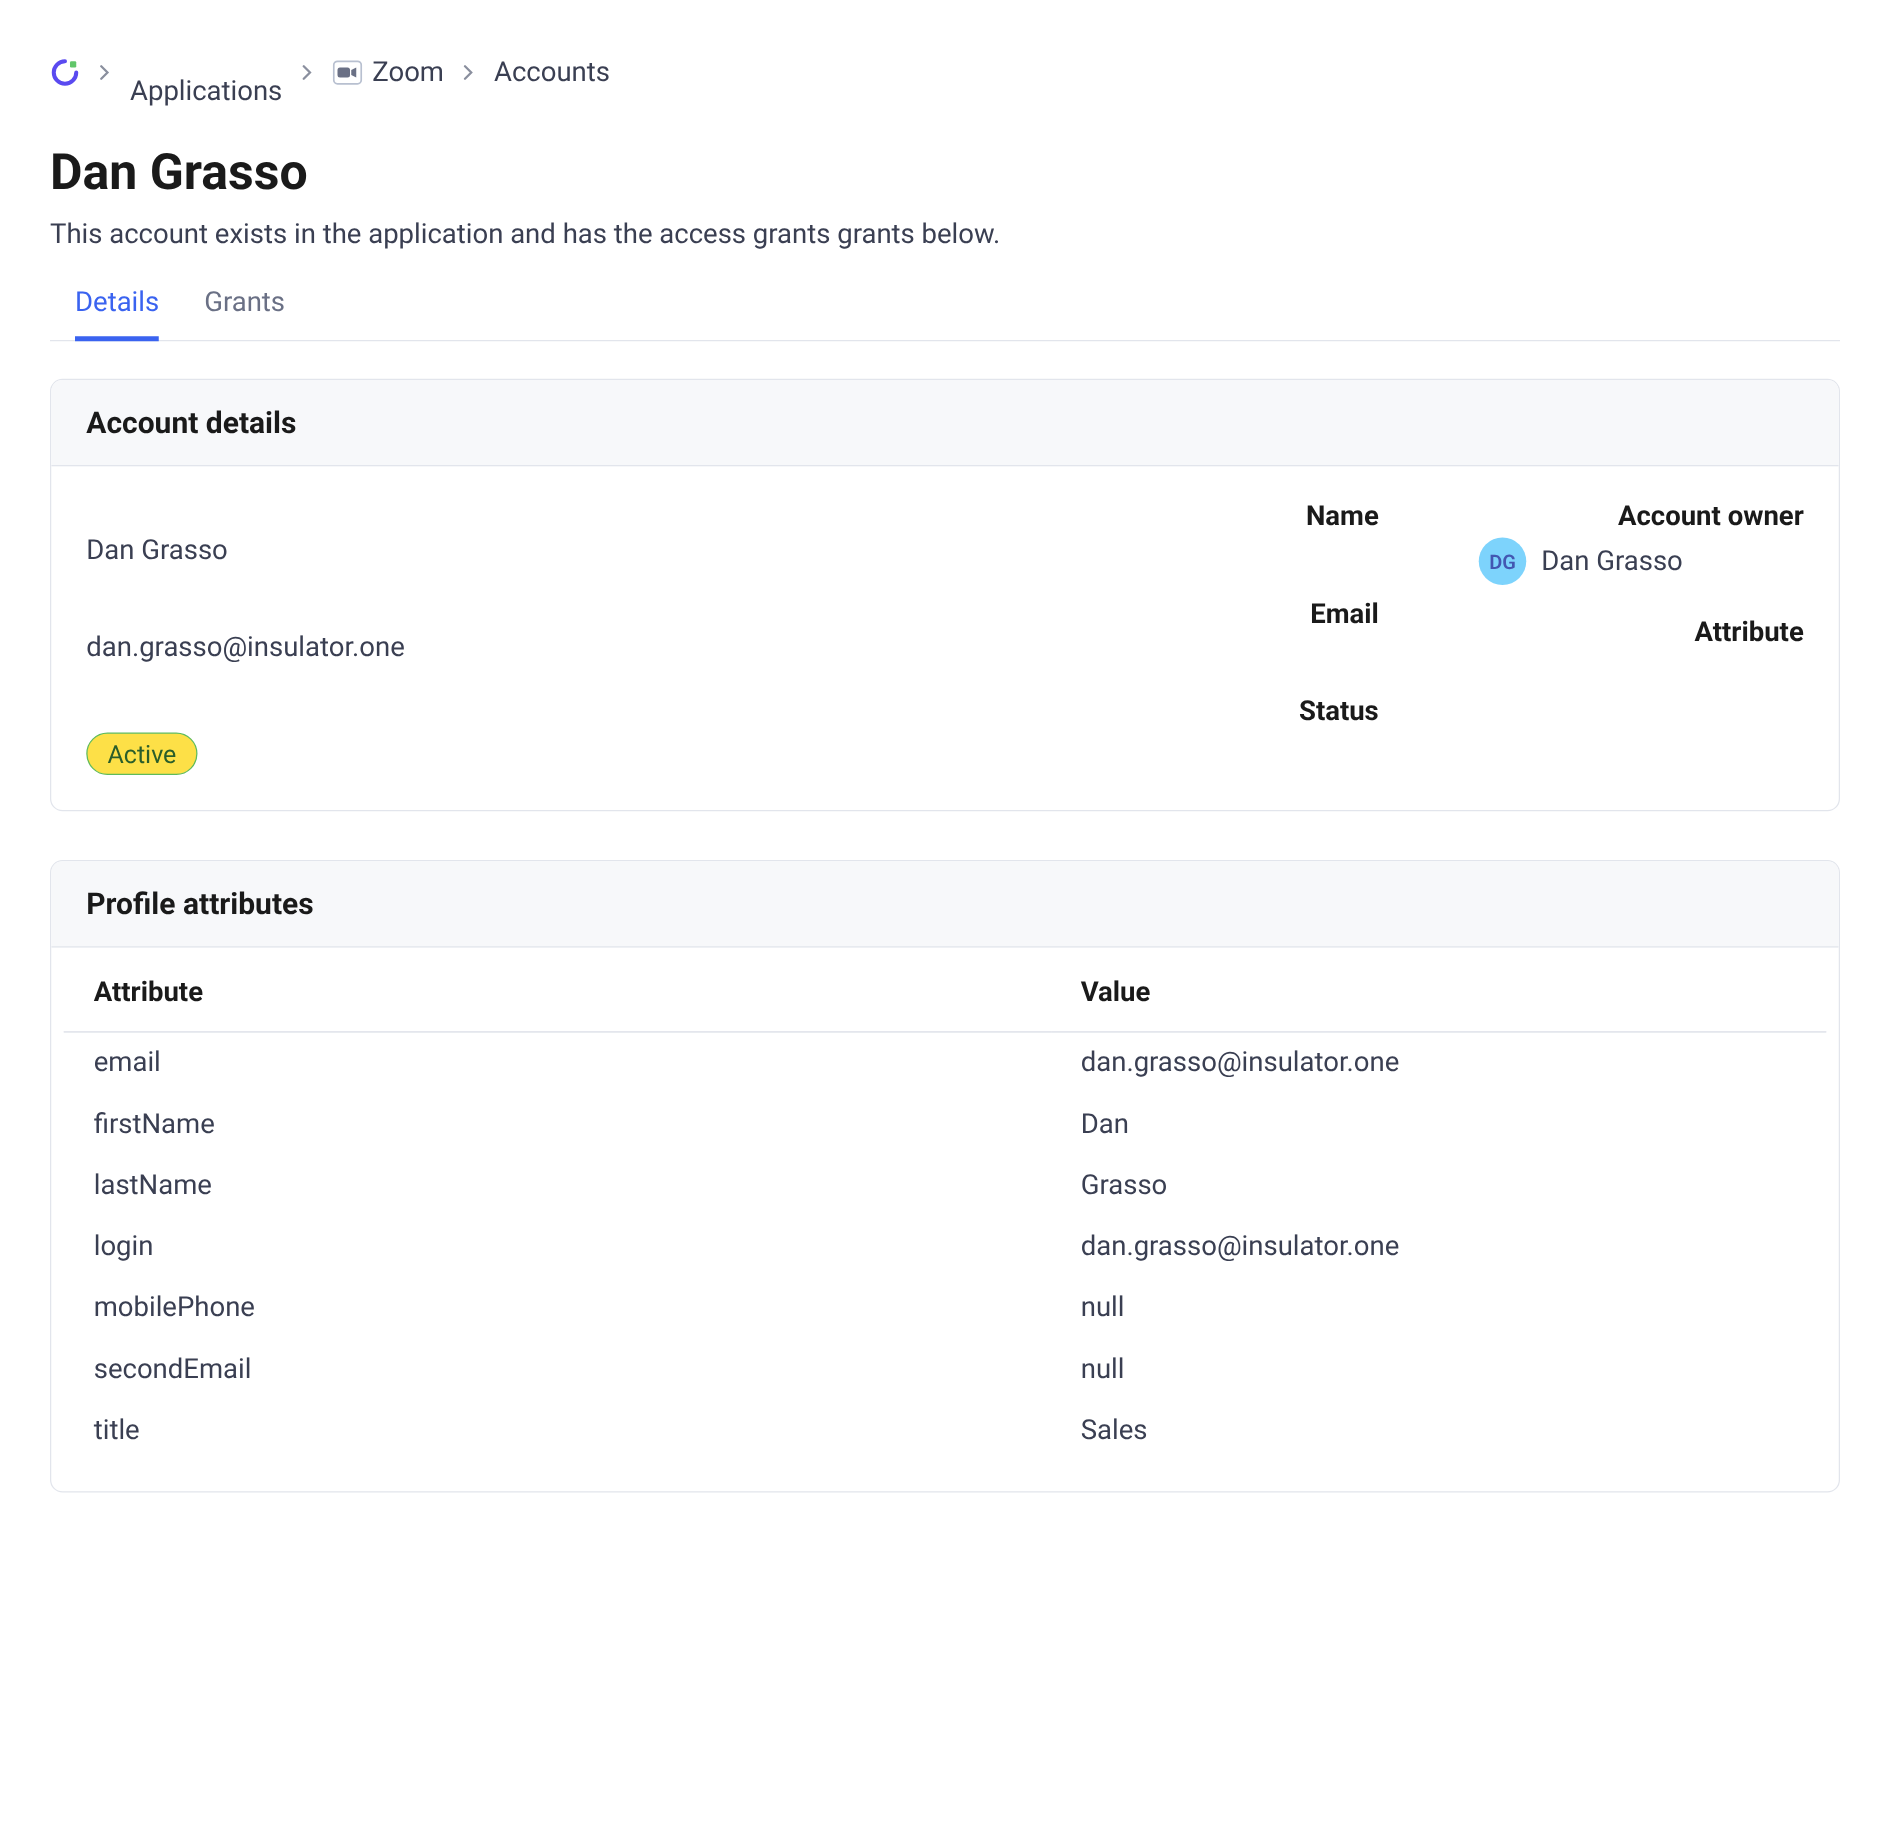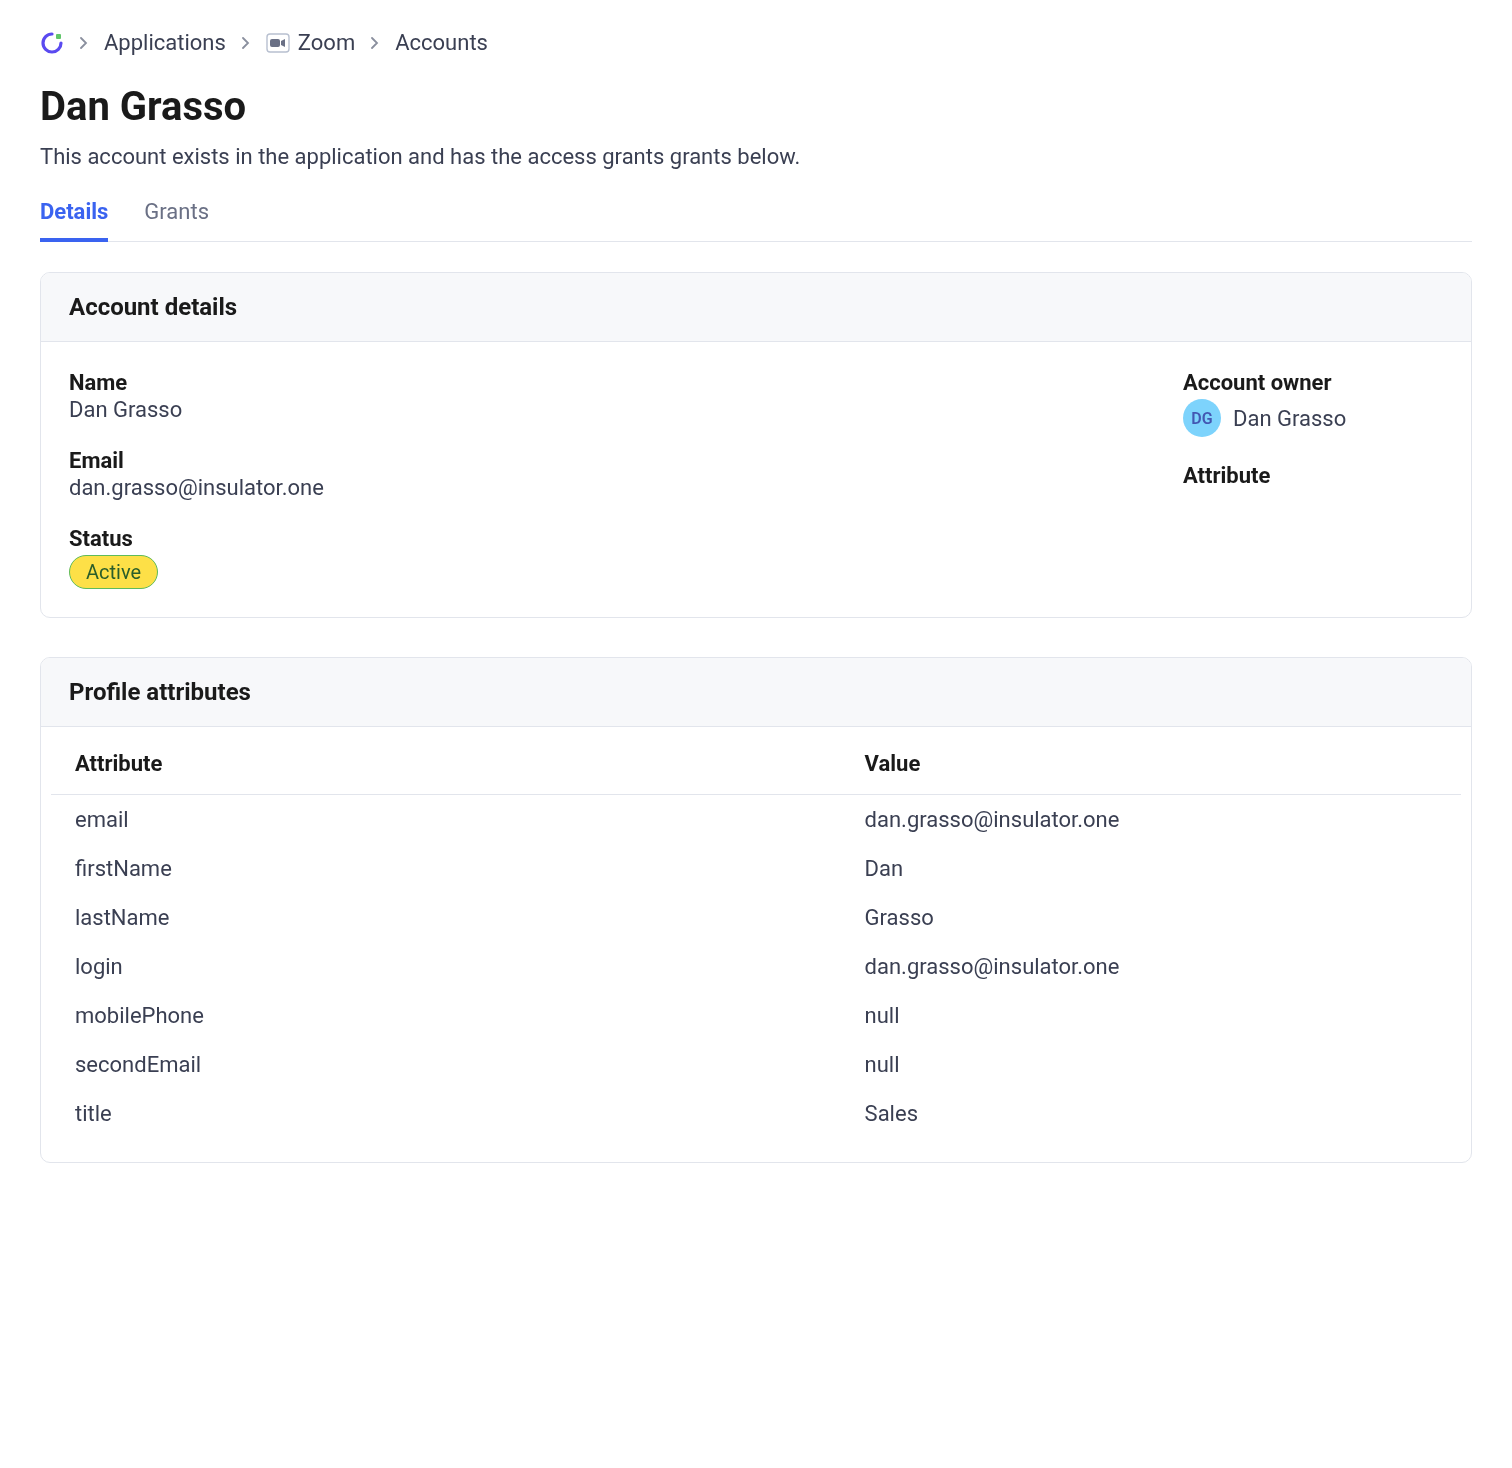--- a/index.html
+++ b/index.html
@@ -26,20 +26,21 @@
       width: 24px;
       height: 24px;
       display: inline-flex;
       align-items: center;
       justify-content: center;
     }
     .crumb-link {
       color: #3a3f52;
       cursor: pointer;
       font-size: 22px;
+      margin-top: 31px;
     }
     .crumb-sep {
       color: #8a8f9e;
       font-size: 18px;
     }
     .app-icon {
       display: inline-flex;
       align-items: center;
       justify-content: center;
     }
@@ -80,21 +81,22 @@
       padding: 0 0 14px 0;
       font-size: 22px;
       color: #6a7085;
       cursor: pointer;
       border-bottom: 4px solid transparent;
       margin-bottom: -1px;
     }
     .tab.active {
       color: #3a63f0;
       border-bottom-color: #3a63f0;
-      font-weight: 700;
+      font-weight: 400;
+      margin-left: 20px;
     }
     
     
     .card {
       border: 1px solid #e2e5ec;
       border-radius: 10px;
       margin-bottom: 39px;
       overflow: hidden;
     }
     .card-header {
@@ -118,20 +120,21 @@
       flex: 1;
       display: flex;
       flex-direction: column;
       gap: 26px;
     }
     .field-label {
       font-weight: 700;
       font-size: 22px;
       color: #1a1a1a;
       margin-bottom: 2px;
+      text-align: right;
     }
     .field-value {
       font-size: 22px;
       color: #3a3f52;
     }
     .owner-row {
       display: flex;
       align-items: center;
       gap: 12px;
       margin-top: 4px;

